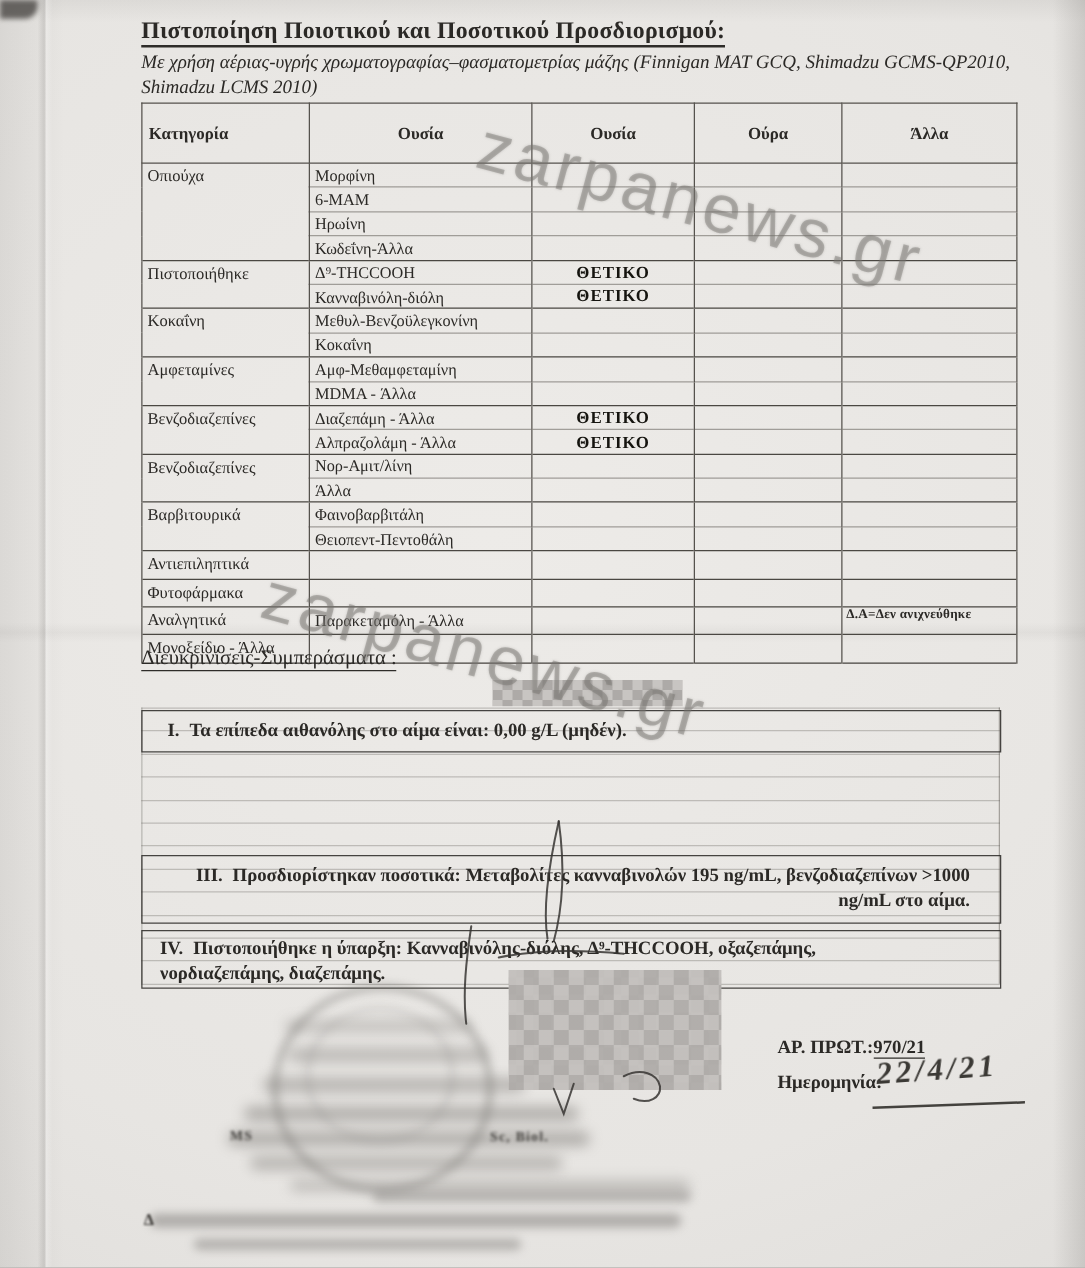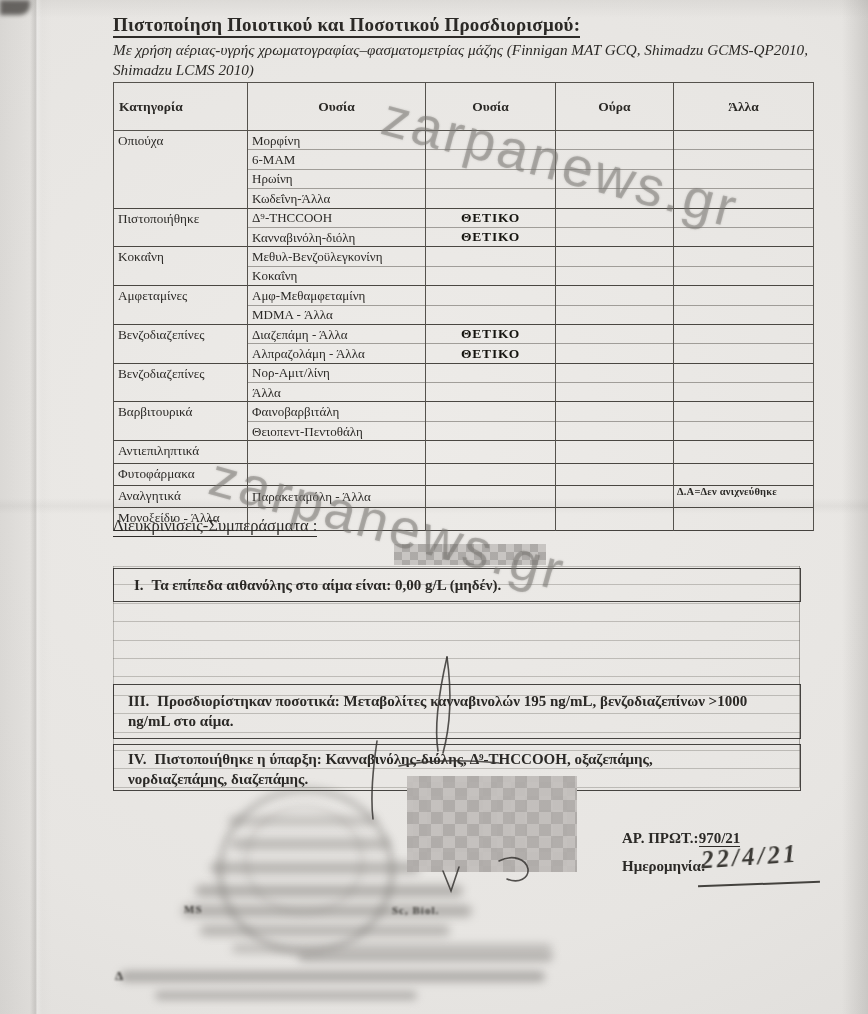--- a/index.html
+++ b/index.html
@@ -43,21 +43,21 @@
   .ruled-right{left:799px;top:566px;width:1px;height:221px;background:rgba(95,92,86,0.5);}
   .ruled-left{left:113px;top:566px;width:1px;height:221px;background:rgba(95,92,86,0.35);}
 
   .cbox{left:113px;width:686px;border:1.4px solid rgba(40,38,35,0.85);font-size:15px;font-weight:bold;line-height:20px;}
   .cbox .inner{padding:4px 6px 0 14px;}
   .numeral{margin-right:8px;}
   #cbox1{top:568px;height:32px;}
   #cbox1 .inner{padding-top:6px;padding-left:20px;}
   #cbox2{top:607px;height:50px;}
   #cbox2 .inner{max-width:548px;}
-  #cbox3{top:684px;height:53px;}
+  #cbox3{top:684px;height:53px;text-align:right;}
   #cbox3 .inner{max-width:648px;padding-top:6px;}
   #cbox4{top:744px;height:45px;}
   #cbox4 .inner{max-width:588px;}
 
   .watermark{font-family:"Liberation Sans","DejaVu Sans",sans-serif;font-size:55px;letter-spacing:3px;
     color:rgba(118,115,111,0.40);transform-origin:left top;white-space:nowrap;text-shadow:0 0 2px rgba(118,115,111,0.35);}
   #wm-top{left:392px;top:84px;transform:rotate(15deg);}
   #wm-mid{left:220px;top:444px;transform:rotate(15.5deg);}
 
   .mosaic{

